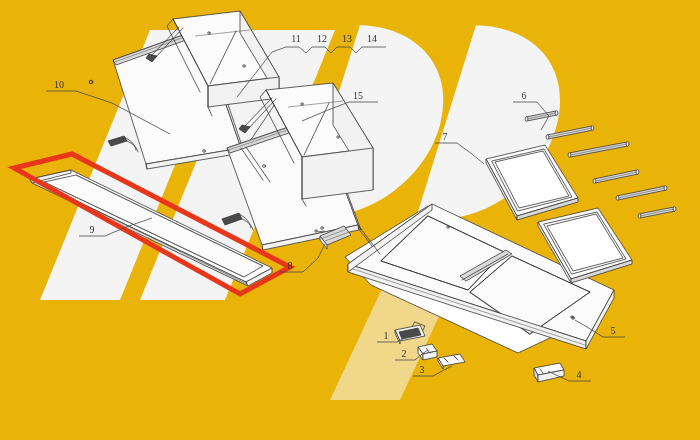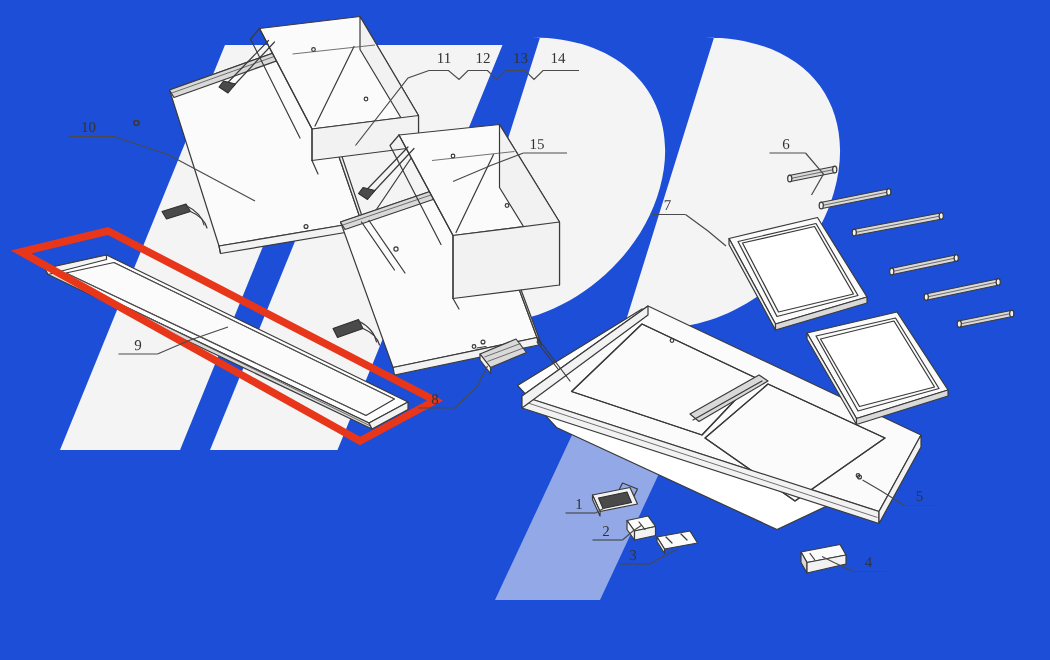--- a/index.html
+++ b/index.html
@@ -7,21 +7,21 @@
     padding: 0;
     background: #ffffff;
   }
   body {
     font-family: "Liberation Serif", serif;
   }
   #stage {
     position: relative;
     width: 700px;
     height: 440px;
-    background: #1d4ed8;
+    background: #eab308;
     overflow: hidden;
   }
   #diagram-svg {
     position: absolute;
     left: 0;
     top: 0;
     width: 700px;
     height: 440px;
     display: block;
   }

